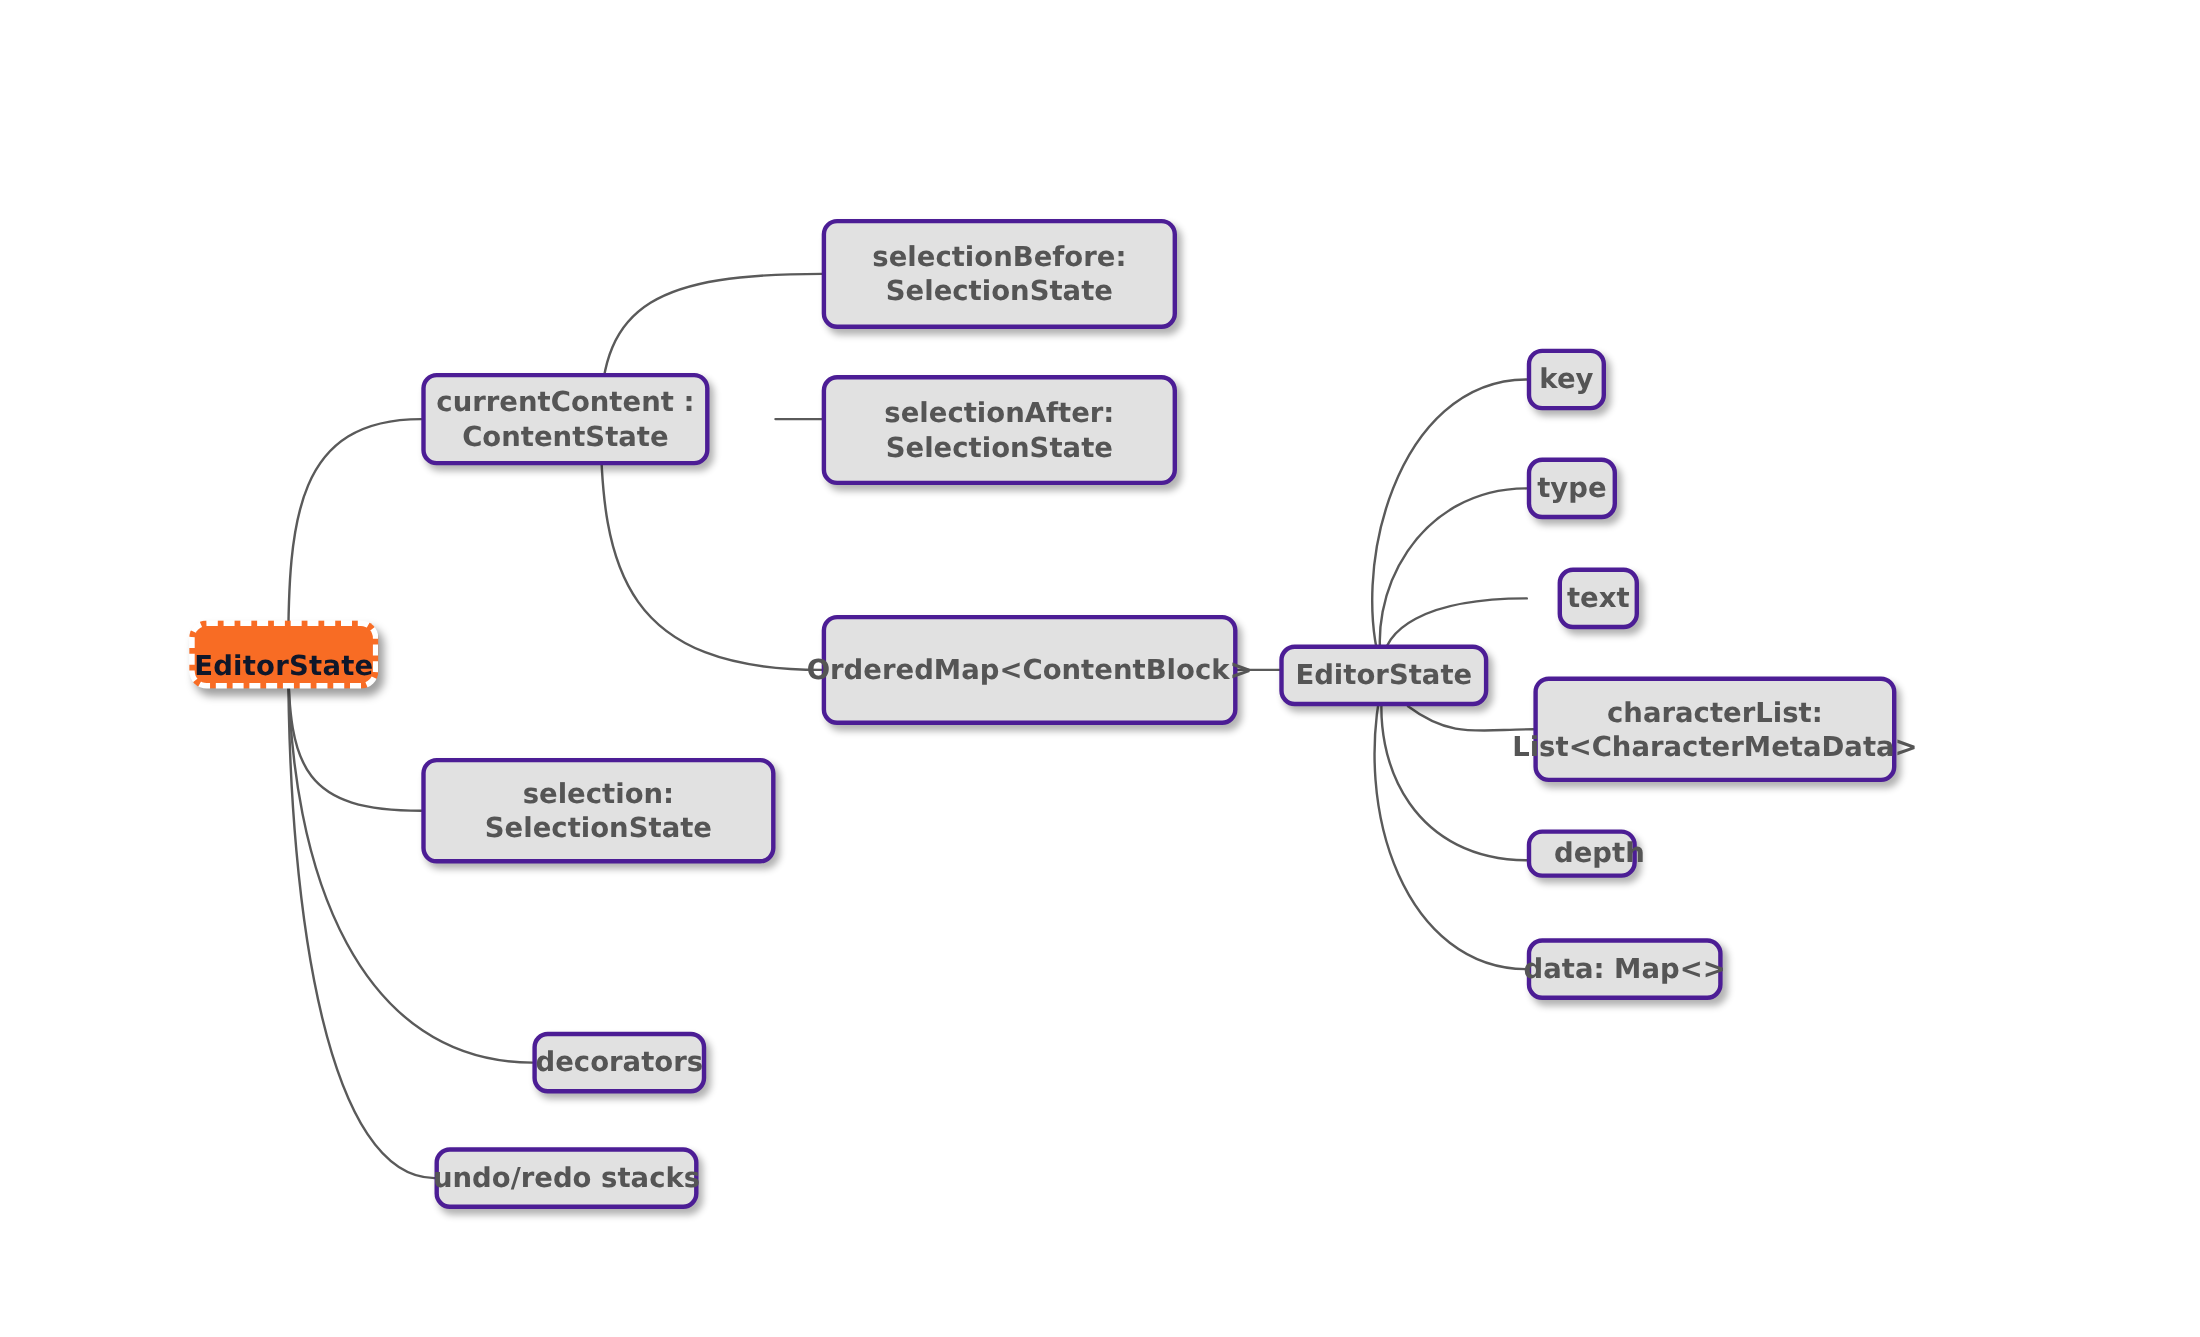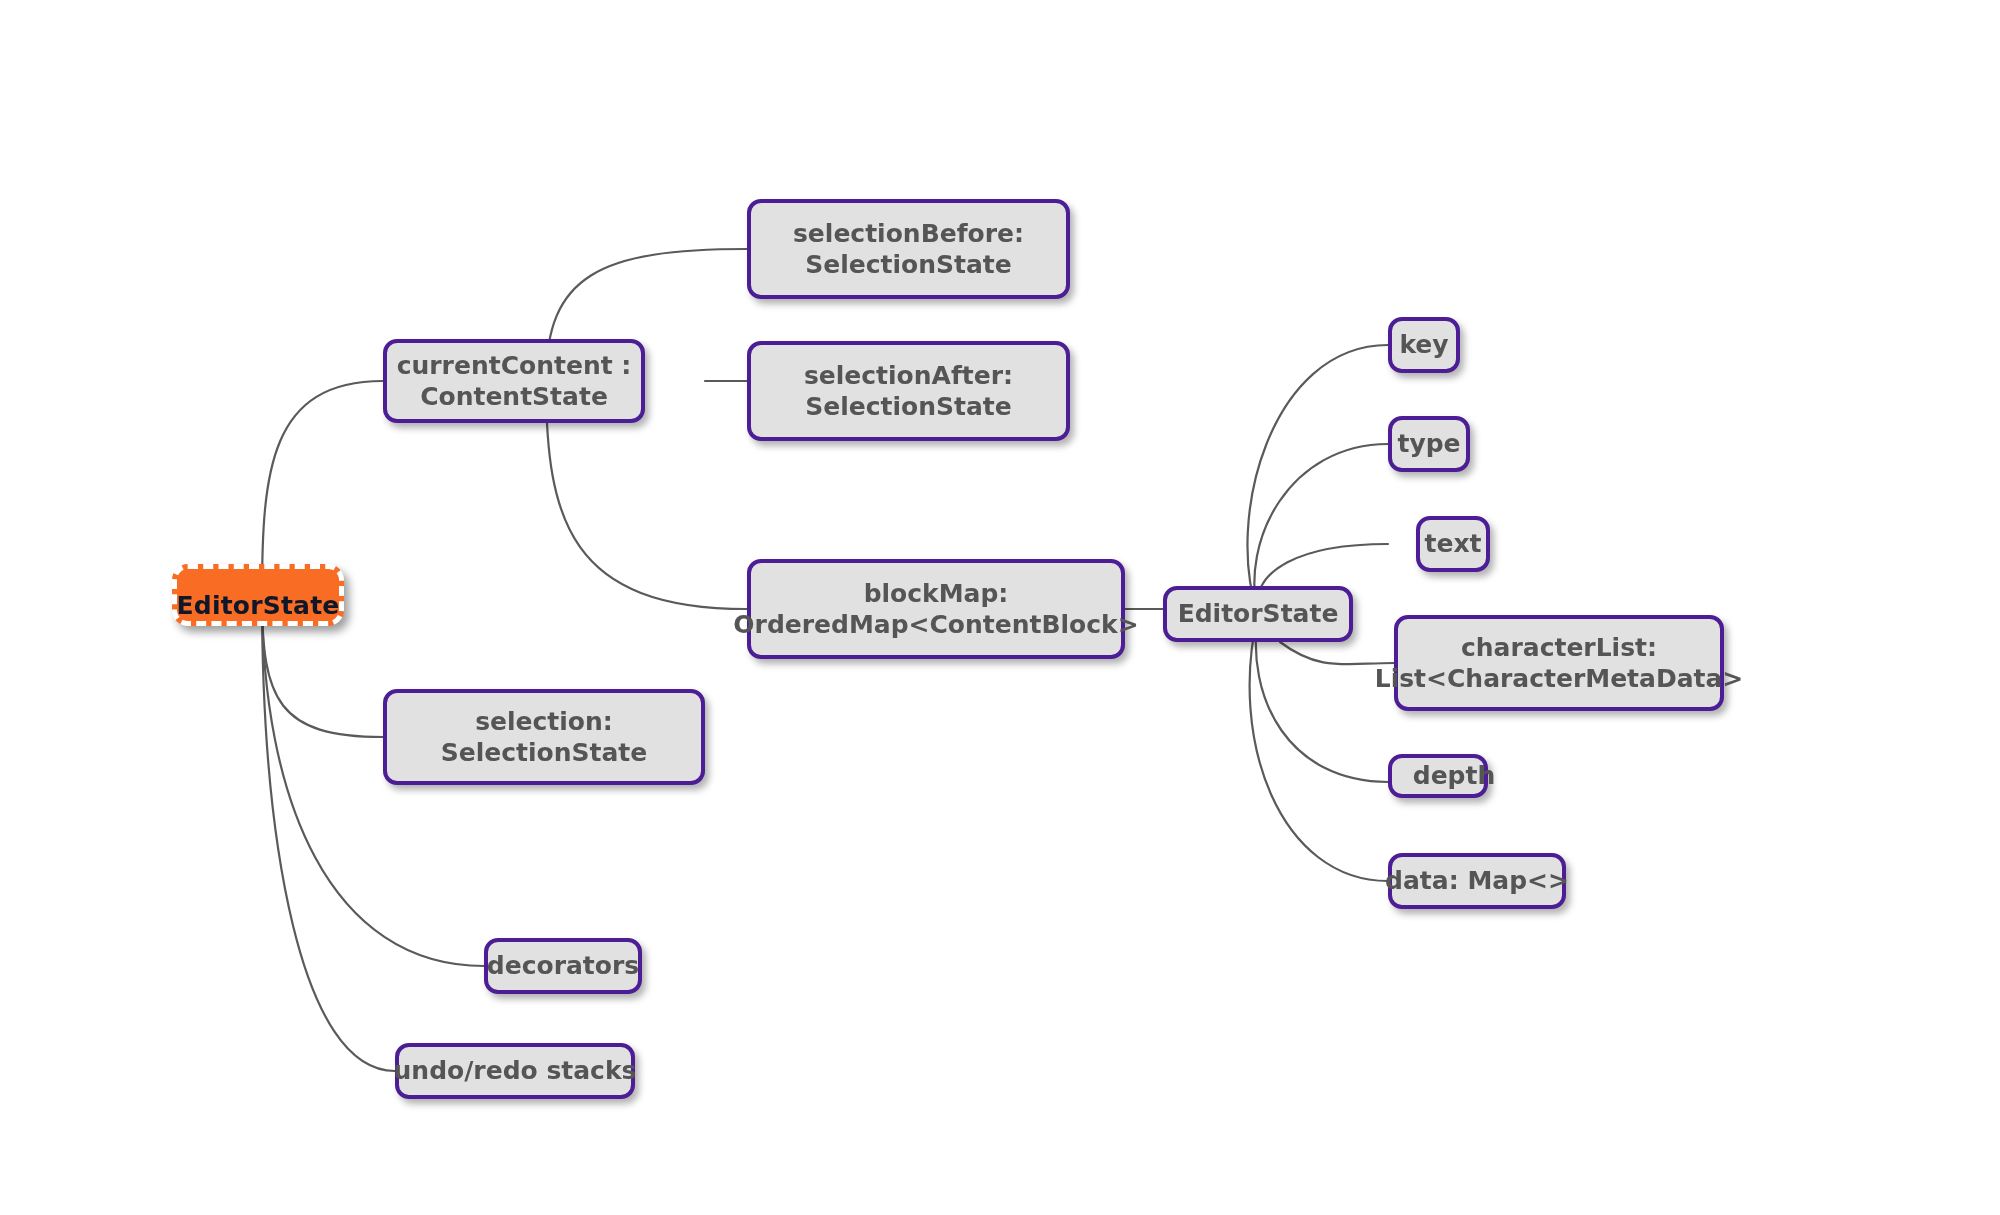--- a/index.html
+++ b/index.html
@@ -100,21 +100,20 @@
         </div>
       </div>
       <div class="node plain" style="left: 747px; top: 341px; width: 323px; height: 100px; font-size: 25px;">
         <div class="lbl">
           <span>selectionAfter:</span>
           <span>SelectionState</span>
         </div>
       </div>
       <div class="node plain" style="left: 747px; top: 559px; width: 378px; height: 100px; font-size: 25px;">
         <div class="lbl">
-          <span>blockMap:</span>
           <span>OrderedMap&lt;ContentBlock&gt;</span>
         </div>
       </div>
       <div class="node plain" style="left: 1163px; top: 586px; width: 190px; height: 56px; font-size: 25px;">
         <div class="lbl">
           <span>EditorState</span>
         </div>
       </div>
       <div class="node plain" style="left: 1388px; top: 317px; width: 72px; height: 56px; font-size: 25px;">
         <div class="lbl">

